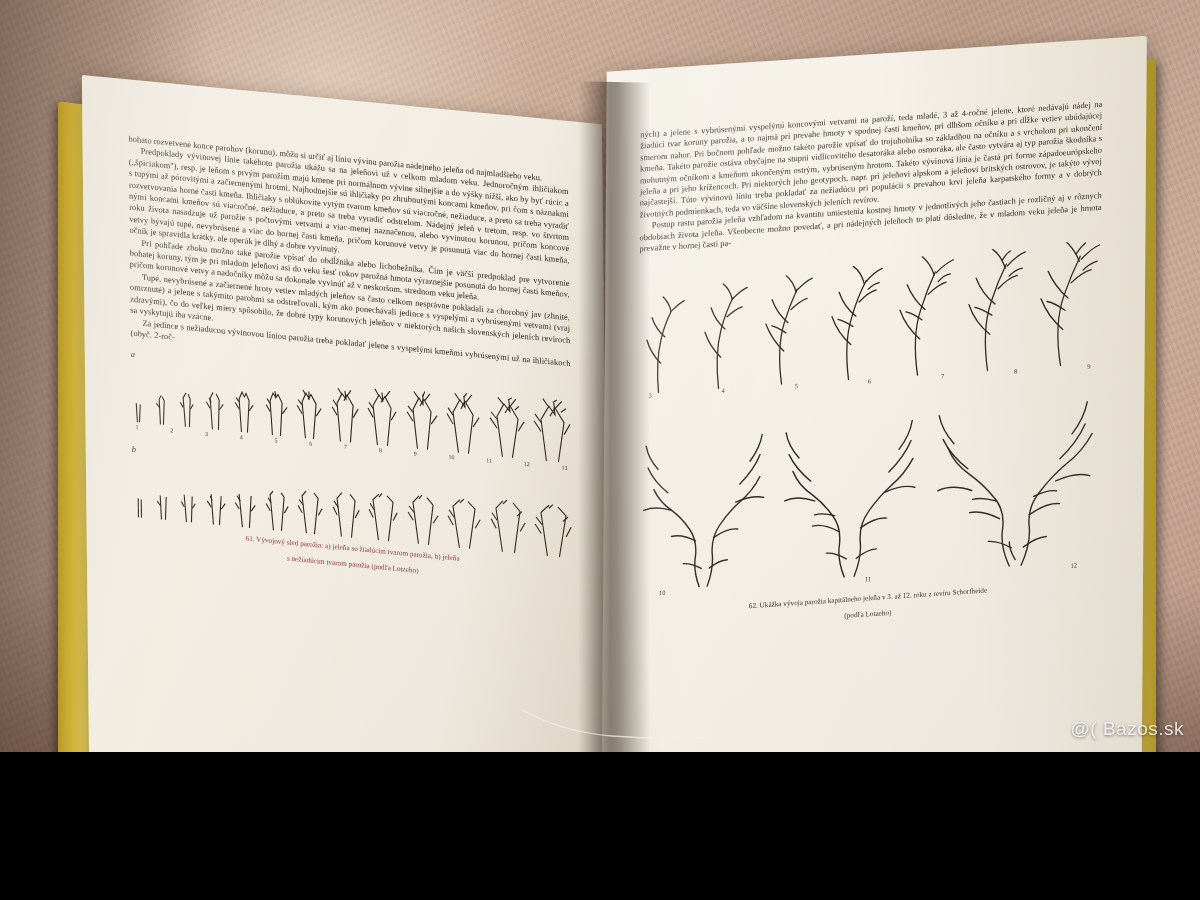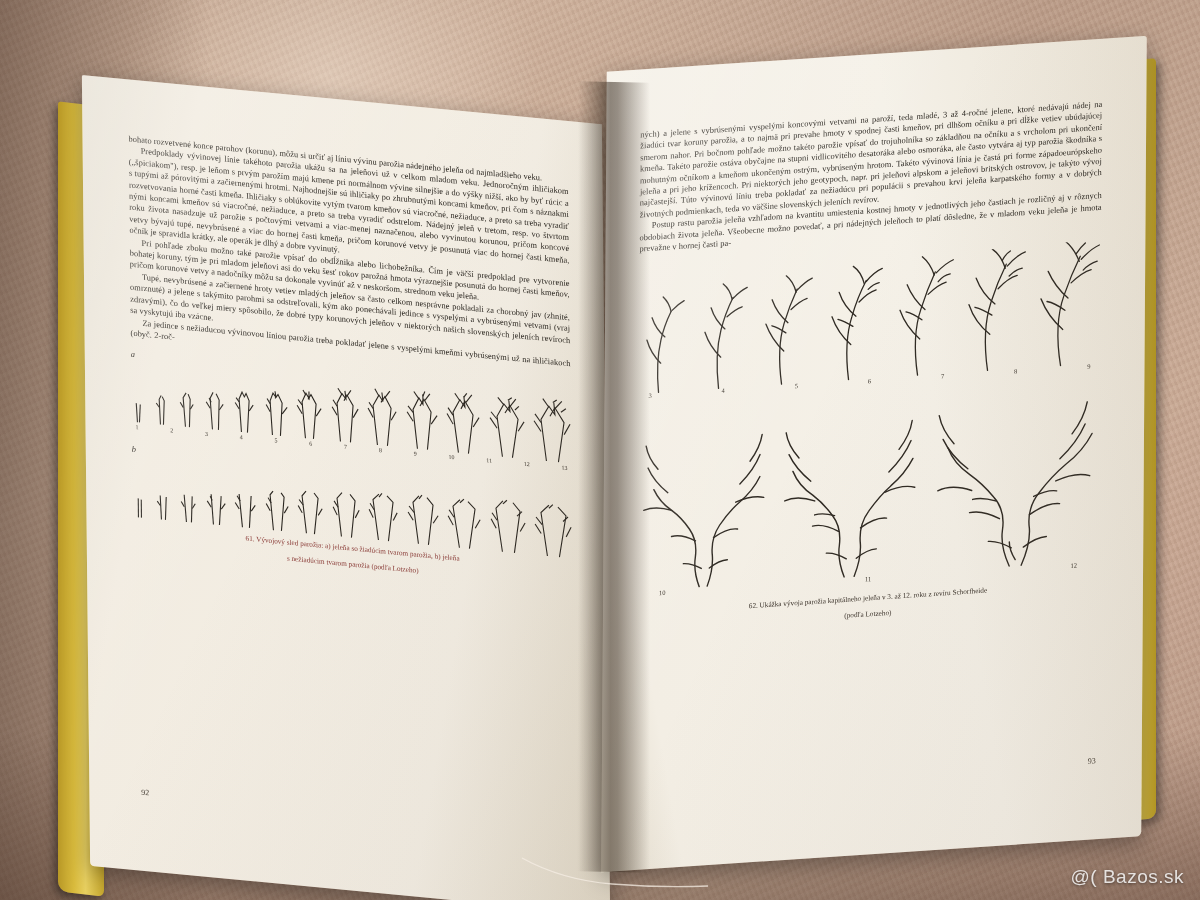--- a/index.html
+++ b/index.html
@@ -9,21 +9,21 @@
   }
   body {
     width: 1200px;
     height: 900px;
     overflow: hidden;
     font-family: "Liberation Serif", serif;
   }
   .scene {
     position: relative;
     width: 1200px;
-    height: 900px;
+    height: 752px;
     overflow: hidden;
     
     background:
       radial-gradient(ellipse 900px 500px at 20% 15%, rgba(214,183,160,0.55), rgba(0,0,0,0) 70%),
       radial-gradient(ellipse 700px 600px at 95% 60%, rgba(206,170,150,0.5), rgba(0,0,0,0) 70%),
       linear-gradient(135deg, #b79a86 0%, #cdb19c 25%, #bb9c88 50%, #c8ab96 75%, #b08f7d 100%);
   }
   .carpet-noise {
     position: absolute;
     inset: 0;

